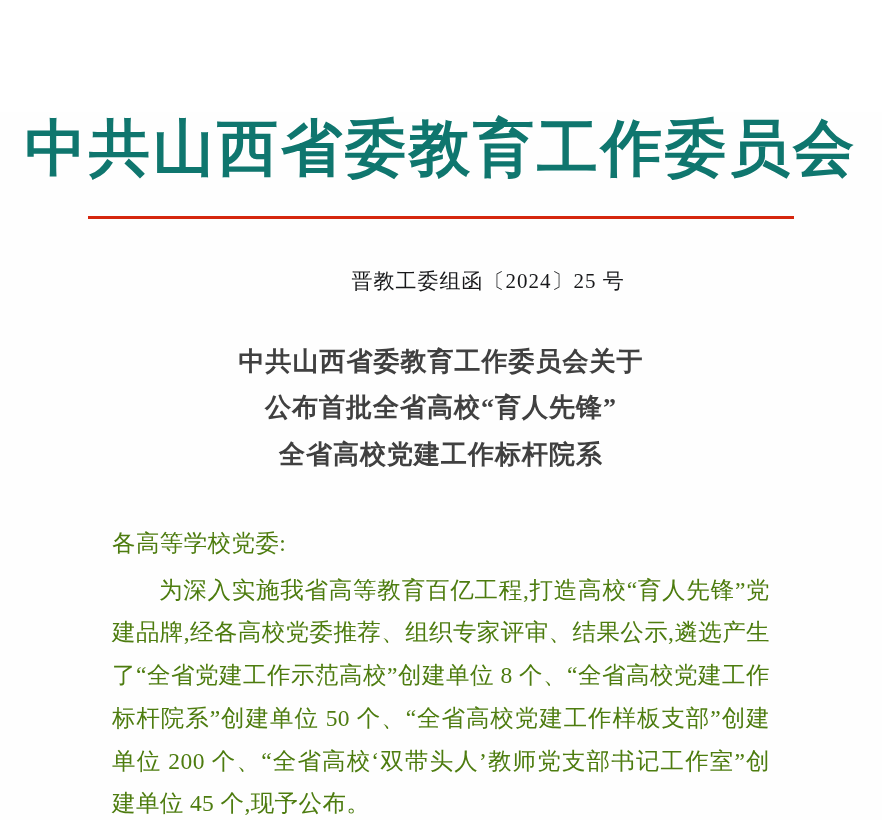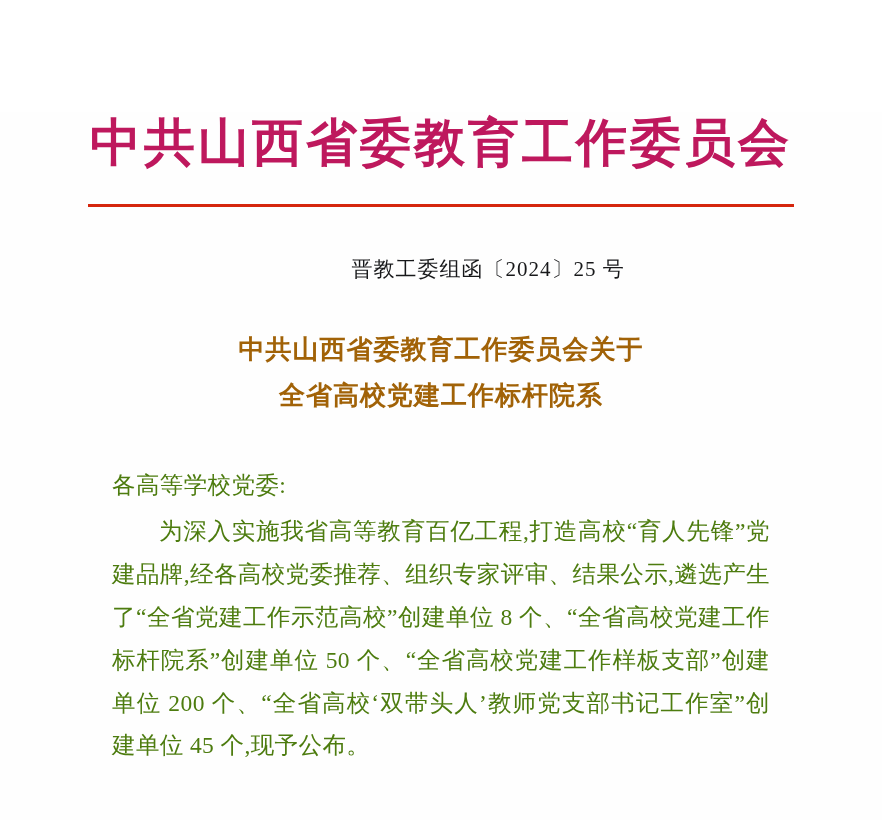--- a/index.html
+++ b/index.html
@@ -18,24 +18,24 @@
     width: 882px;
     height: 820px;
     background: #fefefe;
     box-sizing: border-box;
   }
   .masthead {
     text-align: center;
     margin-top: 112px;
   }
   .masthead-title {
-    color: #be185d;
+    color: #0f766e;
     font-family: "DejaVu Serif", "Liberation Serif", serif;
     font-weight: bold;
-    font-size: 51px;
+    font-size: 61px;
     letter-spacing: 3px;
     line-height: 1.18;
     white-space: nowrap;
   }
   .masthead-rule {
     width: 706px;
     height: 3px;
     background: #d5260d;
     margin: 32px auto 0 auto;
   }
@@ -47,21 +47,21 @@
     color: #17181a;
     padding-left: 76px;
     margin-left: 18px;
   }
   .doc-title {
     margin-top: 44px;
     text-align: center;
     font-weight: bold;
     font-size: 26px;
     line-height: 1.78;
-    color: #a16207;
+    color: #404040;
     letter-spacing: 1px;
   }
   .doc-title div {
     white-space: nowrap;
   }
   .body-block {
     margin-top: 44px;
     padding: 0 112px 0 112px;
     font-size: 23.5px;
     line-height: 1.82;
@@ -85,20 +85,21 @@
 
   <div class="masthead">
     <div class="masthead-title">中共山西省委教育工作委员会</div>
     <div class="masthead-rule"></div>
   </div>
 
   <div class="doc-number">晋教工委组函〔2024〕25 号</div>
 
   <div class="doc-title">
     <div>中共山西省委教育工作委员会关于</div>
+    <div>公布首批全省高校“育人先锋”</div>
     <div>全省高校党建工作标杆院系</div>
   </div>
 
   <div class="body-block">
     <div class="salutation">各高等学校党委:</div>
     <div class="para">为深入实施我省高等教育百亿工程,打造高校“育人先锋”党建品牌,经各高校党委推荐、组织专家评审、结果公示,遴选产生了“全省党建工作示范高校”创建单位 8 个、“全省高校党建工作标杆院系”创建单位 50 个、“全省高校党建工作样板支部”创建单位 200 个、“全省高校‘双带头人’教师党支部书记工作室”创建单位 45 个,现予公布。</div>
   </div>
 
 </div>
 

